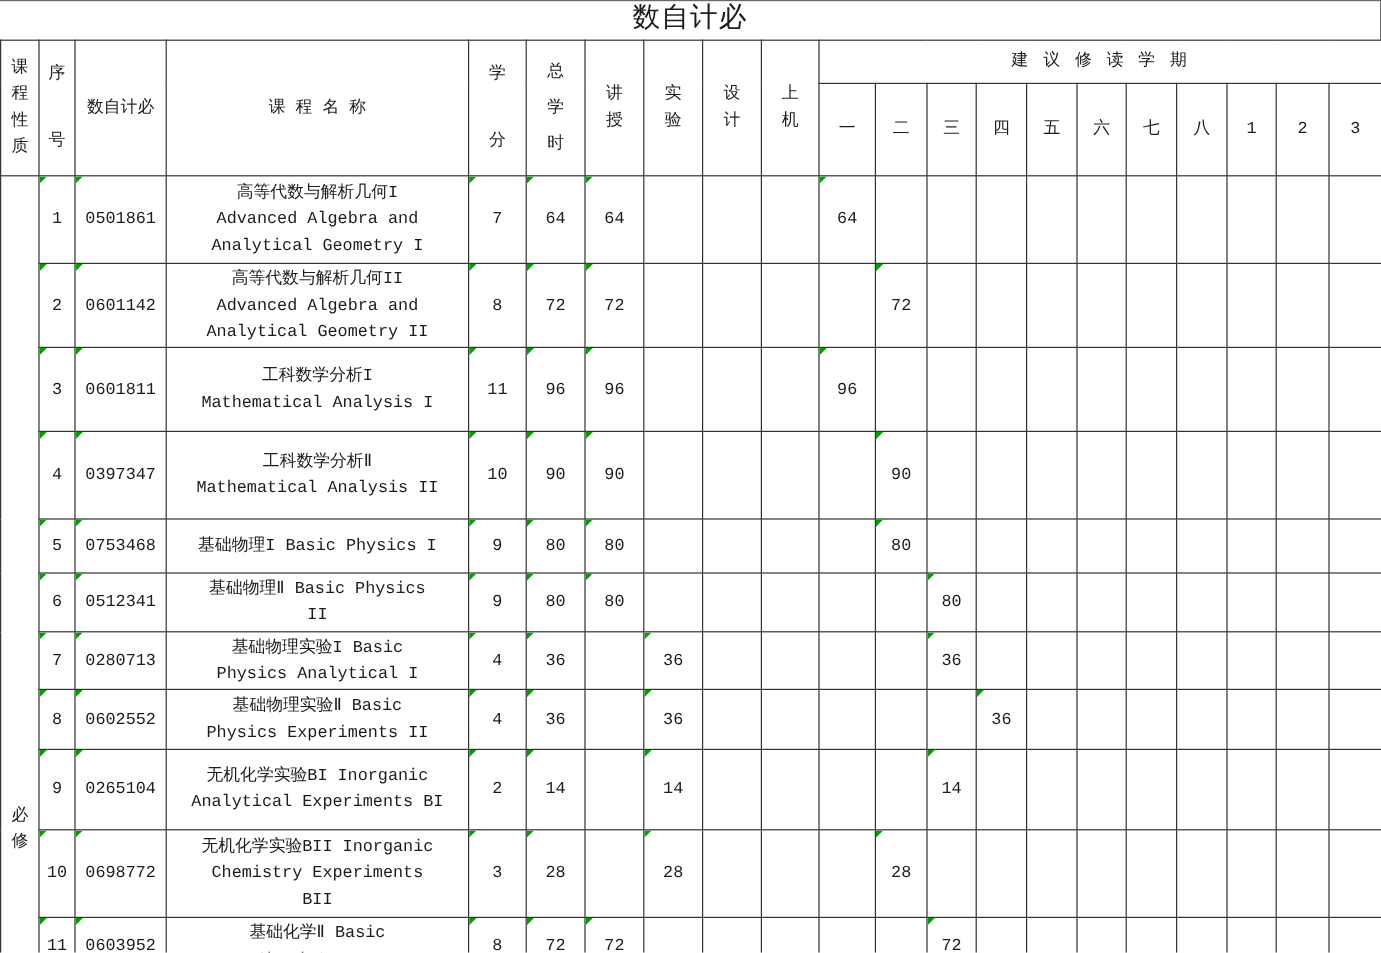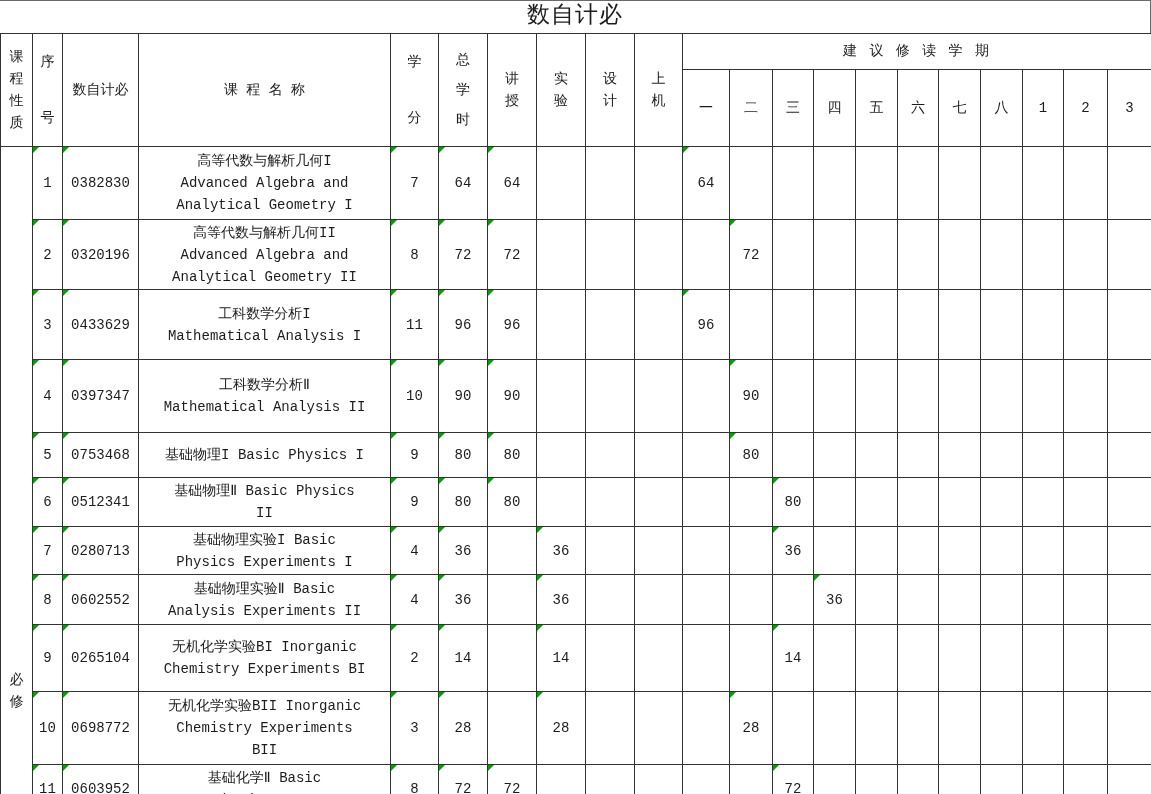--- a/index.html
+++ b/index.html
@@ -136,21 +136,21 @@
           <th><span>3</span></th>
         </tr>
     </thead>
     <tbody>
         <tr style="height: 73px;">
           <td rowspan="11" class="nature-cell">
             <span class="nature-label">必
 修</span>
           </td>
           <td class="rel"><span class="tri"></span><span>1</span></td>
-          <td class="rel"><span class="tri"></span><span>0382830</span></td>
+          <td class="rel"><span class="tri"></span><span>0501861</span></td>
           <td class="name-cell"><span class="pre">高等代数与解析几何I
 Advanced Algebra and
 Analytical Geometry I</span></td>
           <td class="rel"><span class="tri"></span><span>7</span></td>
           <td class="rel"><span class="tri"></span><span>64</span></td>
           <td class="rel"><span class="tri"></span><span>64</span></td>
           <td><span></span></td>
           <td><span></span></td>
           <td><span></span></td>
           <td class="rel"><span class="tri"></span><span>64</span></td>
@@ -160,21 +160,21 @@
           <td><span></span></td>
           <td><span></span></td>
           <td><span></span></td>
           <td><span></span></td>
           <td><span></span></td>
           <td><span></span></td>
           <td><span></span></td>
         </tr>
         <tr style="height: 70px;">
           <td class="rel"><span class="tri"></span><span>2</span></td>
-          <td class="rel"><span class="tri"></span><span>0320196</span></td>
+          <td class="rel"><span class="tri"></span><span>0601142</span></td>
           <td class="name-cell"><span class="pre">高等代数与解析几何II
 Advanced Algebra and
 Analytical Geometry II</span></td>
           <td class="rel"><span class="tri"></span><span>8</span></td>
           <td class="rel"><span class="tri"></span><span>72</span></td>
           <td class="rel"><span class="tri"></span><span>72</span></td>
           <td><span></span></td>
           <td><span></span></td>
           <td><span></span></td>
           <td><span></span></td>
@@ -184,21 +184,21 @@
           <td><span></span></td>
           <td><span></span></td>
           <td><span></span></td>
           <td><span></span></td>
           <td><span></span></td>
           <td><span></span></td>
           <td><span></span></td>
         </tr>
         <tr style="height: 70px;">
           <td class="rel"><span class="tri"></span><span>3</span></td>
-          <td class="rel"><span class="tri"></span><span>0433629</span></td>
+          <td class="rel"><span class="tri"></span><span>0601811</span></td>
           <td class="name-cell"><span class="pre">工科数学分析I
 Mathematical Analysis I</span></td>
           <td class="rel"><span class="tri"></span><span>11</span></td>
           <td class="rel"><span class="tri"></span><span>96</span></td>
           <td class="rel"><span class="tri"></span><span>96</span></td>
           <td><span></span></td>
           <td><span></span></td>
           <td><span></span></td>
           <td class="rel"><span class="tri"></span><span>96</span></td>
           <td><span></span></td>
@@ -277,21 +277,21 @@
           <td><span></span></td>
           <td><span></span></td>
           <td><span></span></td>
           <td><span></span></td>
           <td><span></span></td>
         </tr>
         <tr style="height: 48px;">
           <td class="rel"><span class="tri"></span><span>7</span></td>
           <td class="rel"><span class="tri"></span><span>0280713</span></td>
           <td class="name-cell"><span class="pre">基础物理实验I Basic
-Physics Experiments I</span></td>
+Physics Analytical I</span></td>
           <td class="rel"><span class="tri"></span><span>4</span></td>
           <td class="rel"><span class="tri"></span><span>36</span></td>
           <td><span></span></td>
           <td class="rel"><span class="tri"></span><span>36</span></td>
           <td><span></span></td>
           <td><span></span></td>
           <td><span></span></td>
           <td><span></span></td>
           <td class="rel"><span class="tri"></span><span>36</span></td>
           <td><span></span></td>
@@ -300,21 +300,21 @@
           <td><span></span></td>
           <td><span></span></td>
           <td><span></span></td>
           <td><span></span></td>
           <td><span></span></td>
         </tr>
         <tr style="height: 50px;">
           <td class="rel"><span class="tri"></span><span>8</span></td>
           <td class="rel"><span class="tri"></span><span>0602552</span></td>
           <td class="name-cell"><span class="pre">基础物理实验Ⅱ Basic
-Analysis Experiments II</span></td>
+Physics Experiments II</span></td>
           <td class="rel"><span class="tri"></span><span>4</span></td>
           <td class="rel"><span class="tri"></span><span>36</span></td>
           <td><span></span></td>
           <td class="rel"><span class="tri"></span><span>36</span></td>
           <td><span></span></td>
           <td><span></span></td>
           <td><span></span></td>
           <td><span></span></td>
           <td><span></span></td>
           <td class="rel"><span class="tri"></span><span>36</span></td>
@@ -323,21 +323,21 @@
           <td><span></span></td>
           <td><span></span></td>
           <td><span></span></td>
           <td><span></span></td>
           <td><span></span></td>
         </tr>
         <tr style="height: 67px;">
           <td class="rel"><span class="tri"></span><span>9</span></td>
           <td class="rel"><span class="tri"></span><span>0265104</span></td>
           <td class="name-cell"><span class="pre">无机化学实验BI Inorganic
-Chemistry Experiments BI</span></td>
+Analytical Experiments BI</span></td>
           <td class="rel"><span class="tri"></span><span>2</span></td>
           <td class="rel"><span class="tri"></span><span>14</span></td>
           <td><span></span></td>
           <td class="rel"><span class="tri"></span><span>14</span></td>
           <td><span></span></td>
           <td><span></span></td>
           <td><span></span></td>
           <td><span></span></td>
           <td class="rel"><span class="tri"></span><span>14</span></td>
           <td><span></span></td>

